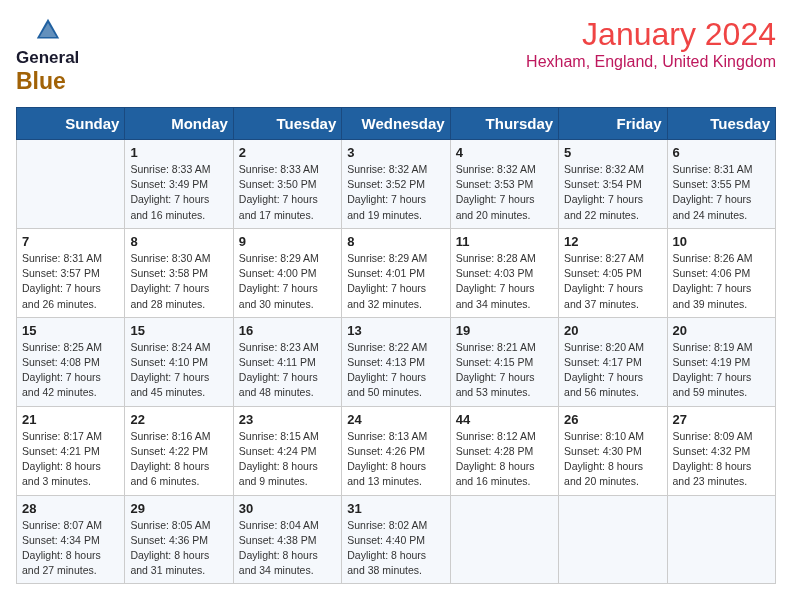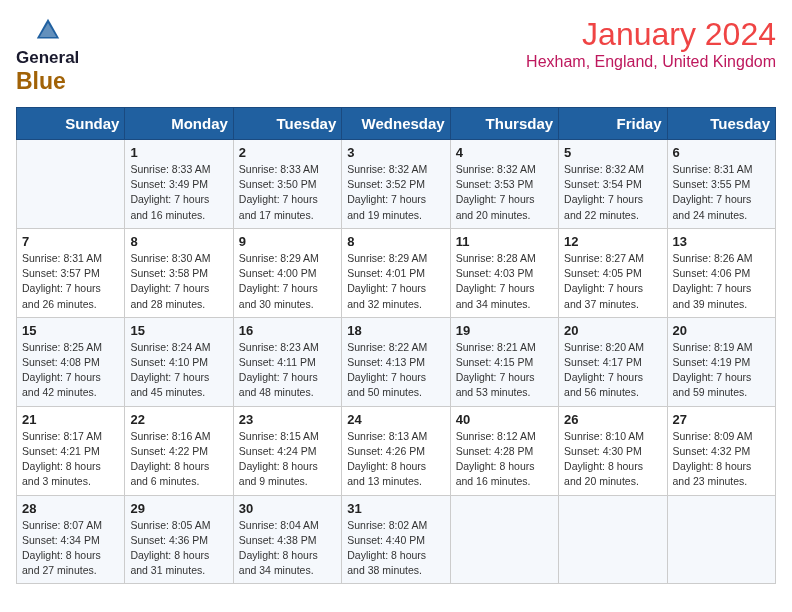--- a/index.html
+++ b/index.html
@@ -181,72 +181,72 @@
           Sunrise: 8:28 AM<br>Sunset: 4:03 PM<br>Daylight: 7 hours and 34 minutes.
         </div>
         </td>
         <td>
           <span class="day-number">12</span>
         <div class="cell-content">
           Sunrise: 8:27 AM<br>Sunset: 4:05 PM<br>Daylight: 7 hours and 37 minutes.
         </div>
         </td>
         <td>
+          <span class="day-number">10</span>
+        <div class="cell-content">
+          Sunrise: 8:26 AM<br>Sunset: 4:06 PM<br>Daylight: 7 hours and 39 minutes.
+        </div>
+        </td>
+      </tr>
+      <tr>
+        <td>
+          <span class="day-number">15</span>
+        <div class="cell-content">
+          Sunrise: 8:25 AM<br>Sunset: 4:08 PM<br>Daylight: 7 hours and 42 minutes.
+        </div>
+        </td>
+        <td>
+          <span class="day-number">15</span>
+        <div class="cell-content">
+          Sunrise: 8:24 AM<br>Sunset: 4:10 PM<br>Daylight: 7 hours and 45 minutes.
+        </div>
+        </td>
+        <td>
+          <span class="day-number">16</span>
+        <div class="cell-content">
+          Sunrise: 8:23 AM<br>Sunset: 4:11 PM<br>Daylight: 7 hours and 48 minutes.
+        </div>
+        </td>
+        <td>
           <span class="day-number">13</span>
         <div class="cell-content">
-          Sunrise: 8:26 AM<br>Sunset: 4:06 PM<br>Daylight: 7 hours and 39 minutes.
+          Sunrise: 8:22 AM<br>Sunset: 4:13 PM<br>Daylight: 7 hours and 50 minutes.
+        </div>
+        </td>
+        <td>
+          <span class="day-number">19</span>
+        <div class="cell-content">
+          Sunrise: 8:21 AM<br>Sunset: 4:15 PM<br>Daylight: 7 hours and 53 minutes.
+        </div>
+        </td>
+        <td>
+          <span class="day-number">20</span>
+        <div class="cell-content">
+          Sunrise: 8:20 AM<br>Sunset: 4:17 PM<br>Daylight: 7 hours and 56 minutes.
+        </div>
+        </td>
+        <td>
+          <span class="day-number">20</span>
+        <div class="cell-content">
+          Sunrise: 8:19 AM<br>Sunset: 4:19 PM<br>Daylight: 7 hours and 59 minutes.
         </div>
         </td>
       </tr>
       <tr>
         <td>
-          <span class="day-number">15</span>
-        <div class="cell-content">
-          Sunrise: 8:25 AM<br>Sunset: 4:08 PM<br>Daylight: 7 hours and 42 minutes.
-        </div>
-        </td>
-        <td>
-          <span class="day-number">15</span>
-        <div class="cell-content">
-          Sunrise: 8:24 AM<br>Sunset: 4:10 PM<br>Daylight: 7 hours and 45 minutes.
-        </div>
-        </td>
-        <td>
-          <span class="day-number">16</span>
-        <div class="cell-content">
-          Sunrise: 8:23 AM<br>Sunset: 4:11 PM<br>Daylight: 7 hours and 48 minutes.
-        </div>
-        </td>
-        <td>
-          <span class="day-number">18</span>
-        <div class="cell-content">
-          Sunrise: 8:22 AM<br>Sunset: 4:13 PM<br>Daylight: 7 hours and 50 minutes.
-        </div>
-        </td>
-        <td>
-          <span class="day-number">19</span>
-        <div class="cell-content">
-          Sunrise: 8:21 AM<br>Sunset: 4:15 PM<br>Daylight: 7 hours and 53 minutes.
-        </div>
-        </td>
-        <td>
-          <span class="day-number">20</span>
-        <div class="cell-content">
-          Sunrise: 8:20 AM<br>Sunset: 4:17 PM<br>Daylight: 7 hours and 56 minutes.
-        </div>
-        </td>
-        <td>
-          <span class="day-number">20</span>
-        <div class="cell-content">
-          Sunrise: 8:19 AM<br>Sunset: 4:19 PM<br>Daylight: 7 hours and 59 minutes.
-        </div>
-        </td>
-      </tr>
-      <tr>
-        <td>
           <span class="day-number">21</span>
         <div class="cell-content">
           Sunrise: 8:17 AM<br>Sunset: 4:21 PM<br>Daylight: 8 hours and 3 minutes.
         </div>
         </td>
         <td>
           <span class="day-number">22</span>
         <div class="cell-content">
           Sunrise: 8:16 AM<br>Sunset: 4:22 PM<br>Daylight: 8 hours and 6 minutes.
         </div>
@@ -257,21 +257,21 @@
           Sunrise: 8:15 AM<br>Sunset: 4:24 PM<br>Daylight: 8 hours and 9 minutes.
         </div>
         </td>
         <td>
           <span class="day-number">24</span>
         <div class="cell-content">
           Sunrise: 8:13 AM<br>Sunset: 4:26 PM<br>Daylight: 8 hours and 13 minutes.
         </div>
         </td>
         <td>
-          <span class="day-number">40</span>
+          <span class="day-number">44</span>
         <div class="cell-content">
           Sunrise: 8:12 AM<br>Sunset: 4:28 PM<br>Daylight: 8 hours and 16 minutes.
         </div>
         </td>
         <td>
           <span class="day-number">26</span>
         <div class="cell-content">
           Sunrise: 8:10 AM<br>Sunset: 4:30 PM<br>Daylight: 8 hours and 20 minutes.
         </div>
         </td>

